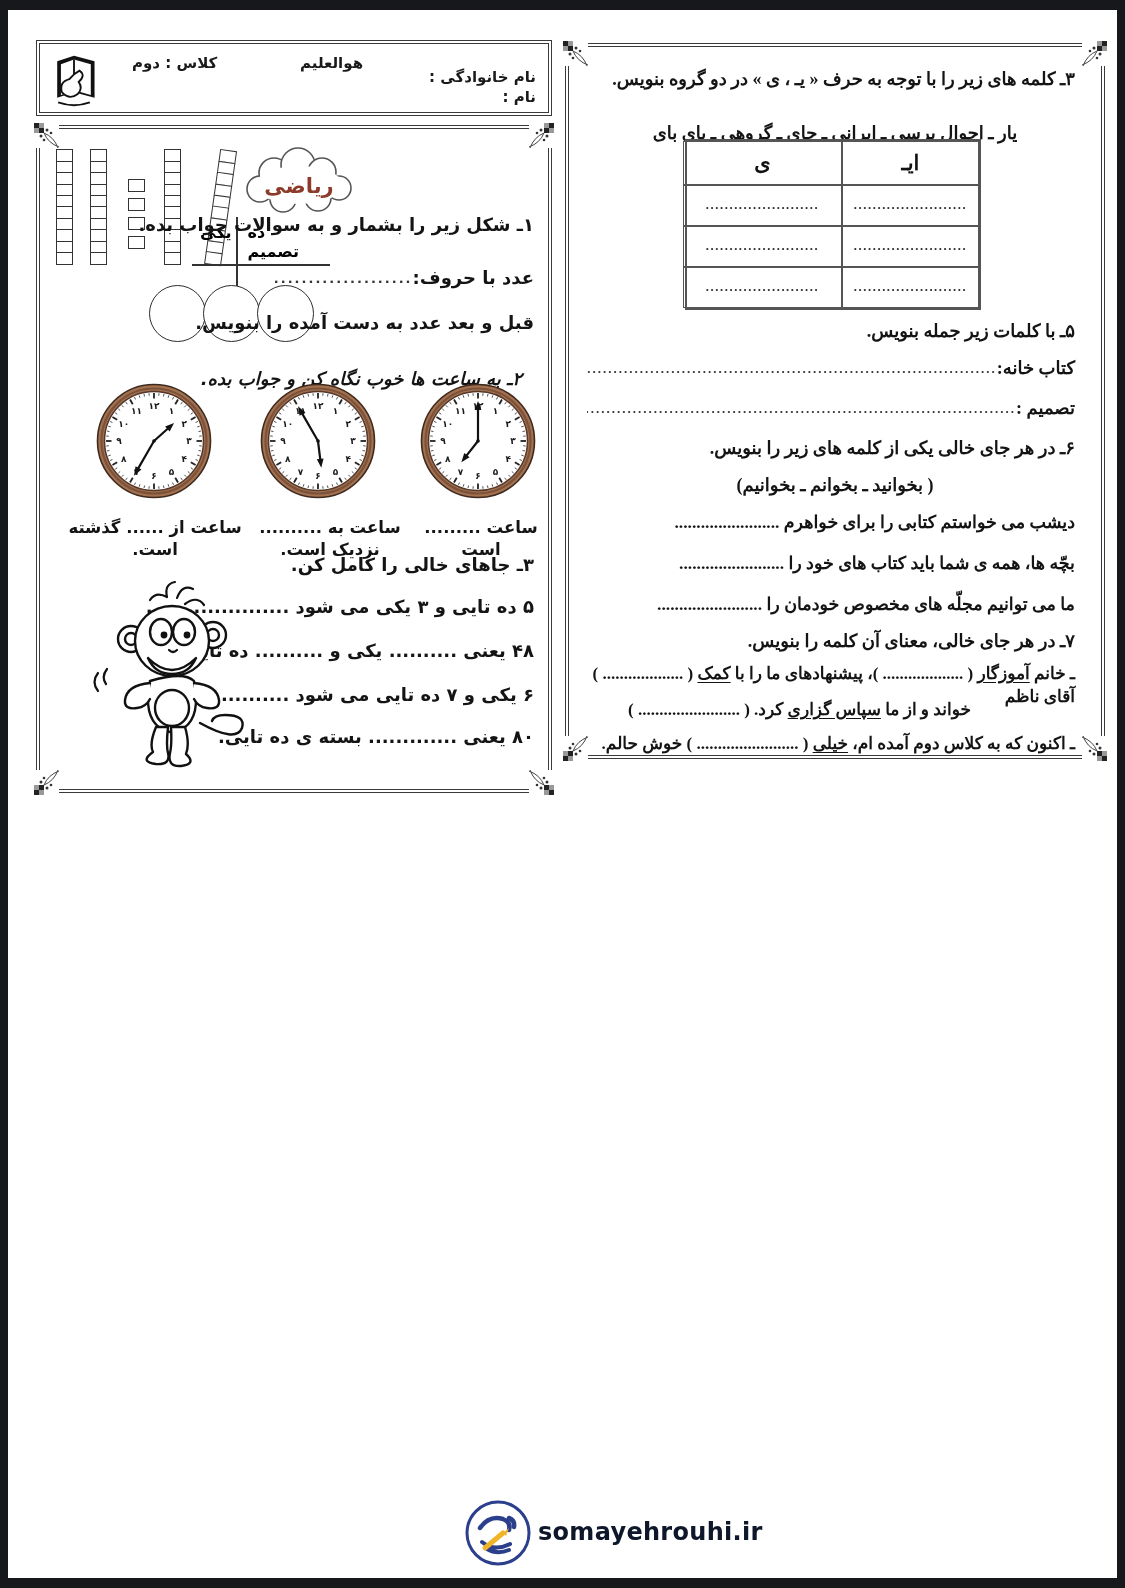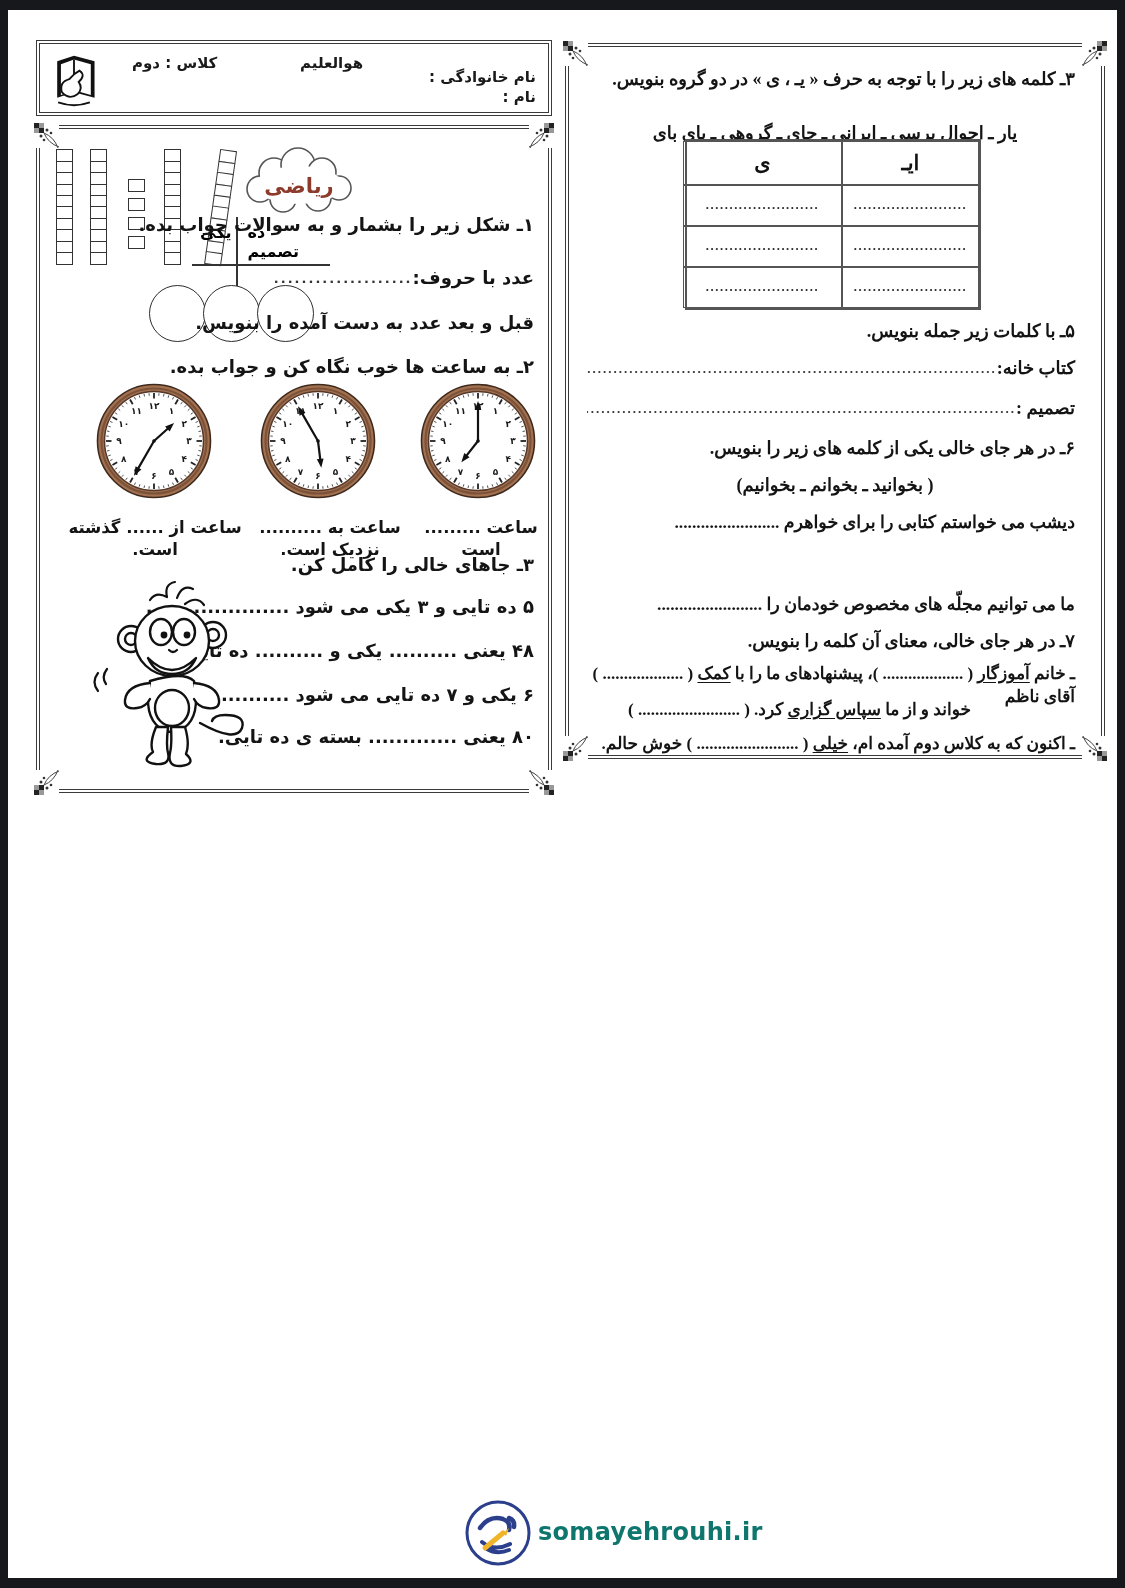--- a/index.html
+++ b/index.html
@@ -52,21 +52,21 @@
 
   
   .pframe-fa{left:557px;top:33px;width:540px;height:716px;font-family:Liberation Serif, serif;}
   .wtable{position:absolute;left:116px;top:92px;width:296px;direction:rtl;display:grid;grid-template-columns:137px 159px;border:2px solid #555;background:#fff;}
   .wcell{border:1px solid #555;display:flex;align-items:center;justify-content:center;min-height:41px;}
   .wcell.h{min-height:44px;font-weight:bold;font-size:21px;color:#111;}
   .wcell.d{font-size:12.5px;letter-spacing:1.6px;color:#2a2a2a;font-weight:bold;}
 
   
   .wm-logo{position:absolute;left:455px;top:1488px;width:70px;height:70px;}
-  .wm-text{position:absolute;left:530px;top:1508px;font-size:24px;font-weight:bold;color:#0f766e;letter-spacing:.3px;}
+  .wm-text{position:absolute;left:530px;top:1508px;font-size:24px;font-weight:bold;color:#0f172a;letter-spacing:.3px;}
 
   svg .ink{stroke:#111;stroke-width:2.4;fill:#fff;stroke-linecap:round;stroke-linejoin:round;}
   svg .inkline{stroke:#111;stroke-width:2.2;fill:none;stroke-linecap:round;}
 </style>
 </head>
 <body>
 
 <div class="canvas">
   <div class="sheet">
 
@@ -219,21 +219,21 @@
       </div>
 
       <div class="circles">
         <div class="circ"></div>
         <div class="circ"></div>
         <div class="circ"></div>
       </div>
 
       <p class="rtl" style="right:14px;top:182px;margin:0;">قبل و بعد عدد به دست آمده را بنویس.</p>
 
-      <p class="rtl" style="right:14px;top:226px;margin:0;">۲ـ به ساعت ها خوب نگاه کن و جواب بده.</p>
+      <p class="rtl" style="right:14px;top:226px;margin:12px;font-style:italic;">۲ـ به ساعت ها خوب نگاه کن و جواب بده.</p>
 
       <svg class="clock-svg ck0" viewBox="0 0 120 120">
           <circle cx="60" cy="60" r="56.5" fill="#a3714f" stroke="#3f2a1e" stroke-width="1.6"></circle>
           <circle cx="60" cy="60" r="52.5" fill="none" stroke="#7b523a" stroke-width="2.2"></circle>
           <circle cx="60" cy="60" r="49.5" fill="#fff" stroke="#55382a" stroke-width="1.5"></circle>
           <line x1="60" y1="17.5" x2="60" y2="12" stroke="#222" stroke-width="1.8"></line>
           <line x1="64.75604507867823" y1="14.749253760743564" x2="65.01736623684737" y2="12.262949022322886" stroke="#222" stroke-width="0.8"></line>
           <line x1="69.45998193220805" y1="15.494284166611841" x2="69.97976115925245" y2="13.048915164777327" stroke="#222" stroke-width="0.8"></line>
           <line x1="74.06027324406011" y1="16.726928508570516" x2="74.83281572999748" y2="14.349287217832632" stroke="#222" stroke-width="0.8"></line>
           <line x1="78.50651725994891" y1="18.43368167726166" x2="79.52335886763841" y2="16.149818033155157" stroke="#222" stroke-width="0.8"></line>
@@ -578,20 +578,21 @@
         <span class="dots">.......................................................................................................................</span>
       </div>
       <div class="fill-line" style="right:26px;left:18px;top:350px;">
         <span>تصمیم :</span>
         <span class="dots">.......................................................................................................................</span>
       </div>
 
       <p class="rtl" style="right:26px;top:389px;margin:0;">۶ـ در هر جای خالی یکی از کلمه های زیر را بنویس.</p>
       <p class="rtl center" style="left:0;right:0;top:426px;margin:0;">( بخوانید ـ بخوانم ـ بخوانیم)</p>
       <p class="rtl" style="right:26px;top:464px;margin:0;font-size:17.5px;">دیشب می خواستم کتابی را برای خواهرم ........................</p>
+      <p class="rtl" style="right:26px;top:505px;margin:0;font-size:17.5px;">بچّه ها، همه ی شما باید کتاب های خود را ........................</p>
       <p class="rtl" style="right:26px;top:546px;margin:0;font-size:17.5px;">ما می توانیم مجلّه های مخصوص خودمان را ........................</p>
 
       <p class="rtl" style="right:26px;top:582px;margin:0;">۷ـ در هر جای خالی، معنای آن کلمه را بنویس.</p>
 
       <p class="rtl" style="right:26px;left:10px;top:616px;margin:0;font-size:17px;">
         <span>ـ خانم </span><span class="u">آموزگار</span><span> ( ................... )، پیشنهادهای ما را با </span><span class="u">کمک</span><span> ( ................... ) آقای ناظم</span>
       </p>
       <p class="rtl" style="right:130px;top:652px;margin:0;font-size:17px;">
         <span>خواند و از ما </span><span class="u">سپاس گزاری</span><span> کرد. ( ........................ )</span>
       </p>

